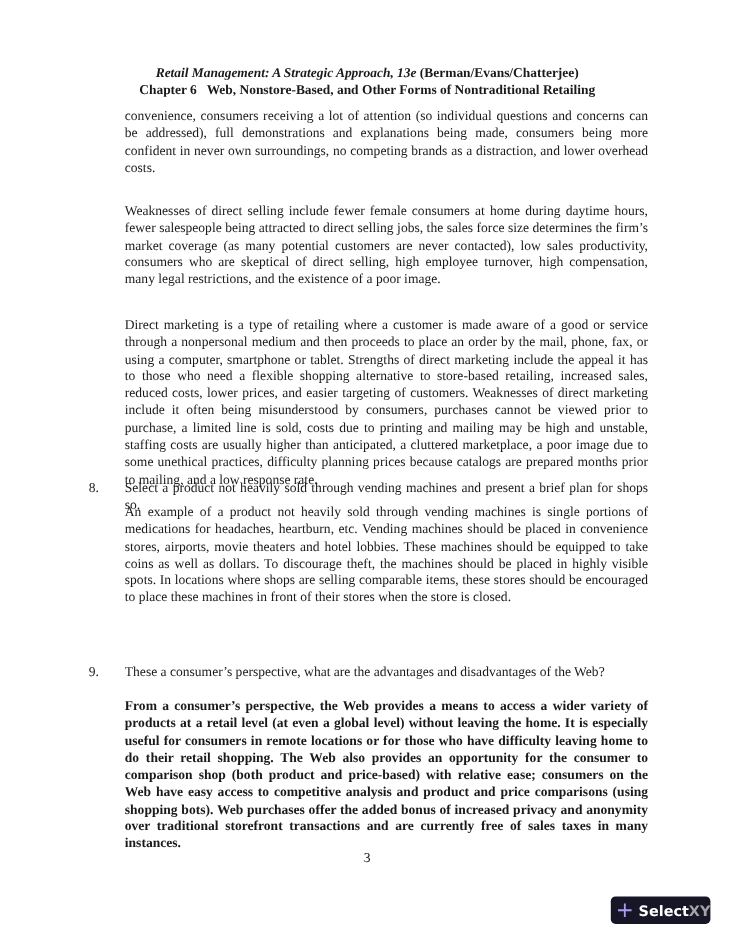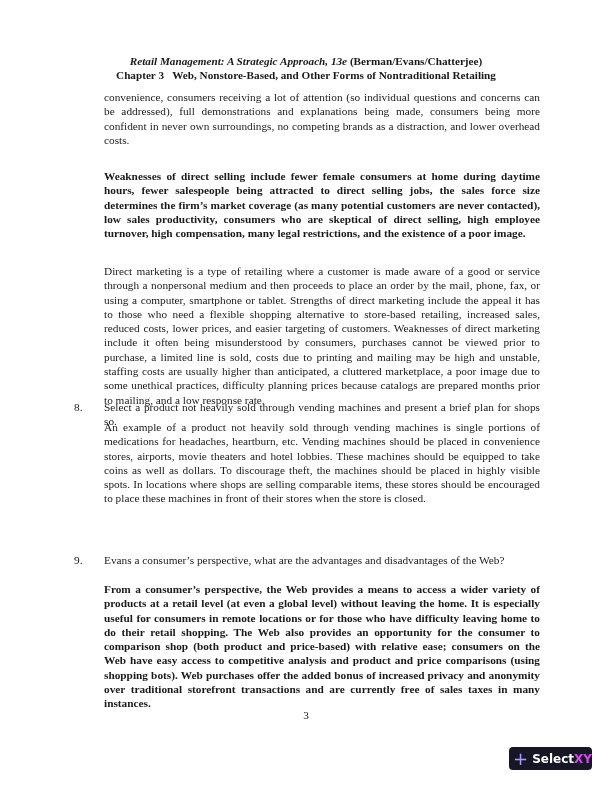--- a/index.html
+++ b/index.html
@@ -12,53 +12,53 @@
       text-align: justify; }
     .body p { margin: 0; }
     .num { position: absolute; left: 74px; font-size: 11.3px; line-height: 14.3px; }
     .page-num { position: absolute; top: 709px; left: 0; width: 612px; text-align: center;
       font-size: 11.3px; }
     .badge { position: absolute; left: 509px; top: 747px; width: 83px; height: 23px;
       background: #161627; border-radius: 4px; display: flex; align-items: center;
       font-family: "DejaVu Sans", sans-serif; font-weight: bold; font-size: 12px; color: #ffffff; }
     .badge .plus { display: inline-block; width: 16px; text-align: center; color: #a99cf2;
       font-size: 18px; font-weight: normal; margin-left: 4px; margin-right: 4px; line-height: 20px; }
-    .badge .xy { color: #d946ef; }
+    .badge .xy { color: #a3a3a3; }
   </style>
 </head>
 <body>
 
 <div class="header">
   <div><span class="book">Retail Management: A Strategic Approach, 13e</span><span> (Berman/Evans/Chatterjee)</span></div>
-  <div style="white-space:pre;">Chapter 3   Web, Nonstore-Based, and Other Forms of Nontraditional Retailing</div>
+  <div style="white-space:pre;">Chapter 6   Web, Nonstore-Based, and Other Forms of Nontraditional Retailing</div>
 </div>
 
 <div class="body" style="top:90px;">
   <p>convenience, consumers receiving a lot of attention (so individual questions and concerns can be addressed), full demonstrations and explanations being made, consumers being more confident in never own surroundings, no competing brands as a distraction, and lower overhead costs.</p>
 </div>
 
-<div class="body" style="top:169px;font-weight:bold;">
+<div class="body" style="top:169px;">
   <p>Weaknesses of direct selling include fewer female consumers at home during daytime hours, fewer salespeople being attracted to direct selling jobs, the sales force size determines the firm’s market coverage (as many potential customers are never contacted), low sales productivity, consumers who are skeptical of direct selling, high employee turnover, high compensation, many legal restrictions, and the existence of a poor image.</p>
 </div>
 
 <div class="body" style="top:264px;">
   <p>Direct marketing is a type of retailing where a customer is made aware of a good or service through a nonpersonal medium and then proceeds to place an order by the mail, phone, fax, or using a computer, smartphone or tablet. Strengths of direct marketing include the appeal it has to those who need a flexible shopping alternative to store-based retailing, increased sales, reduced costs, lower prices, and easier targeting of customers. Weaknesses of direct marketing include it often being misunderstood by consumers, purchases cannot be viewed prior to purchase, a limited line is sold, costs due to printing and mailing may be high and unstable, staffing costs are usually higher than anticipated, a cluttered marketplace, a poor image due to some unethical practices, difficulty planning prices because catalogs are prepared months prior to mailing, and a low response rate.</p>
 </div>
 
 <div class="num" style="top:400px;">8.</div>
 <div class="body" style="top:400px;">
   <p>Select a product not heavily sold through vending machines and present a brief plan for shops so.</p>
 </div>
 <div class="body" style="top:420px;">
   <p>An example of a product not heavily sold through vending machines is single portions of medications for headaches, heartburn, etc. Vending machines should be placed in convenience stores, airports, movie theaters and hotel lobbies. These machines should be equipped to take coins as well as dollars. To discourage theft, the machines should be placed in highly visible spots. In locations where shops are selling comparable items, these stores should be encouraged to place these machines in front of their stores when the store is closed.</p>
 </div>
 
 <div class="num" style="top:553px;">9.</div>
 <div class="body" style="top:553px;">
-  <p>Evans a consumer’s perspective, what are the advantages and disadvantages of the Web?</p>
+  <p>These a consumer’s perspective, what are the advantages and disadvantages of the Web?</p>
 </div>
 <div class="body" style="top:582px;font-weight:bold;">
   <p>From a consumer’s perspective, the Web provides a means to access a wider variety of products at a retail level (at even a global level) without leaving the home. It is especially useful for consumers in remote locations or for those who have difficulty leaving home to do their retail shopping. The Web also provides an opportunity for the consumer to comparison shop (both product and price-based) with relative ease; consumers on the Web have easy access to competitive analysis and product and price comparisons (using shopping bots). Web purchases offer the added bonus of increased privacy and anonymity over traditional storefront transactions and are currently free of sales taxes in many instances.</p>
 </div>
 
 <div class="page-num">3</div>
 
 <div class="badge">
   <span class="plus">+</span>
   <span>Select</span>

